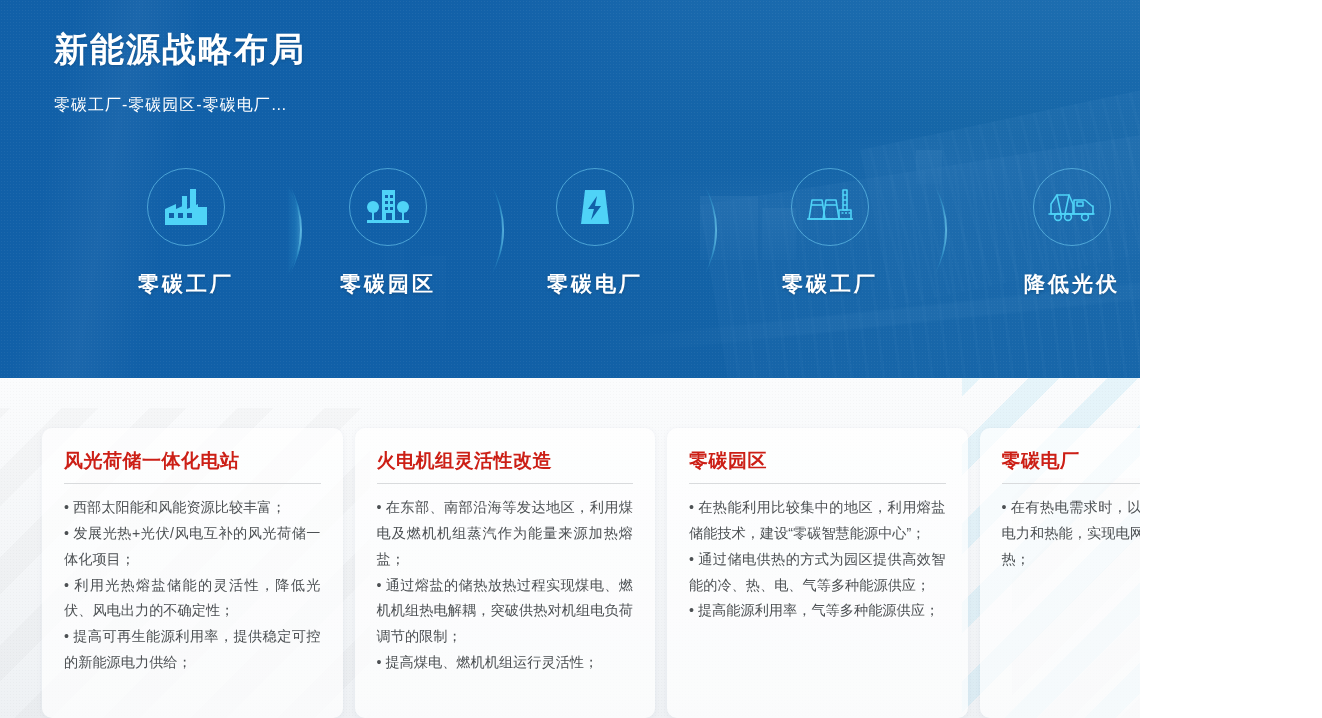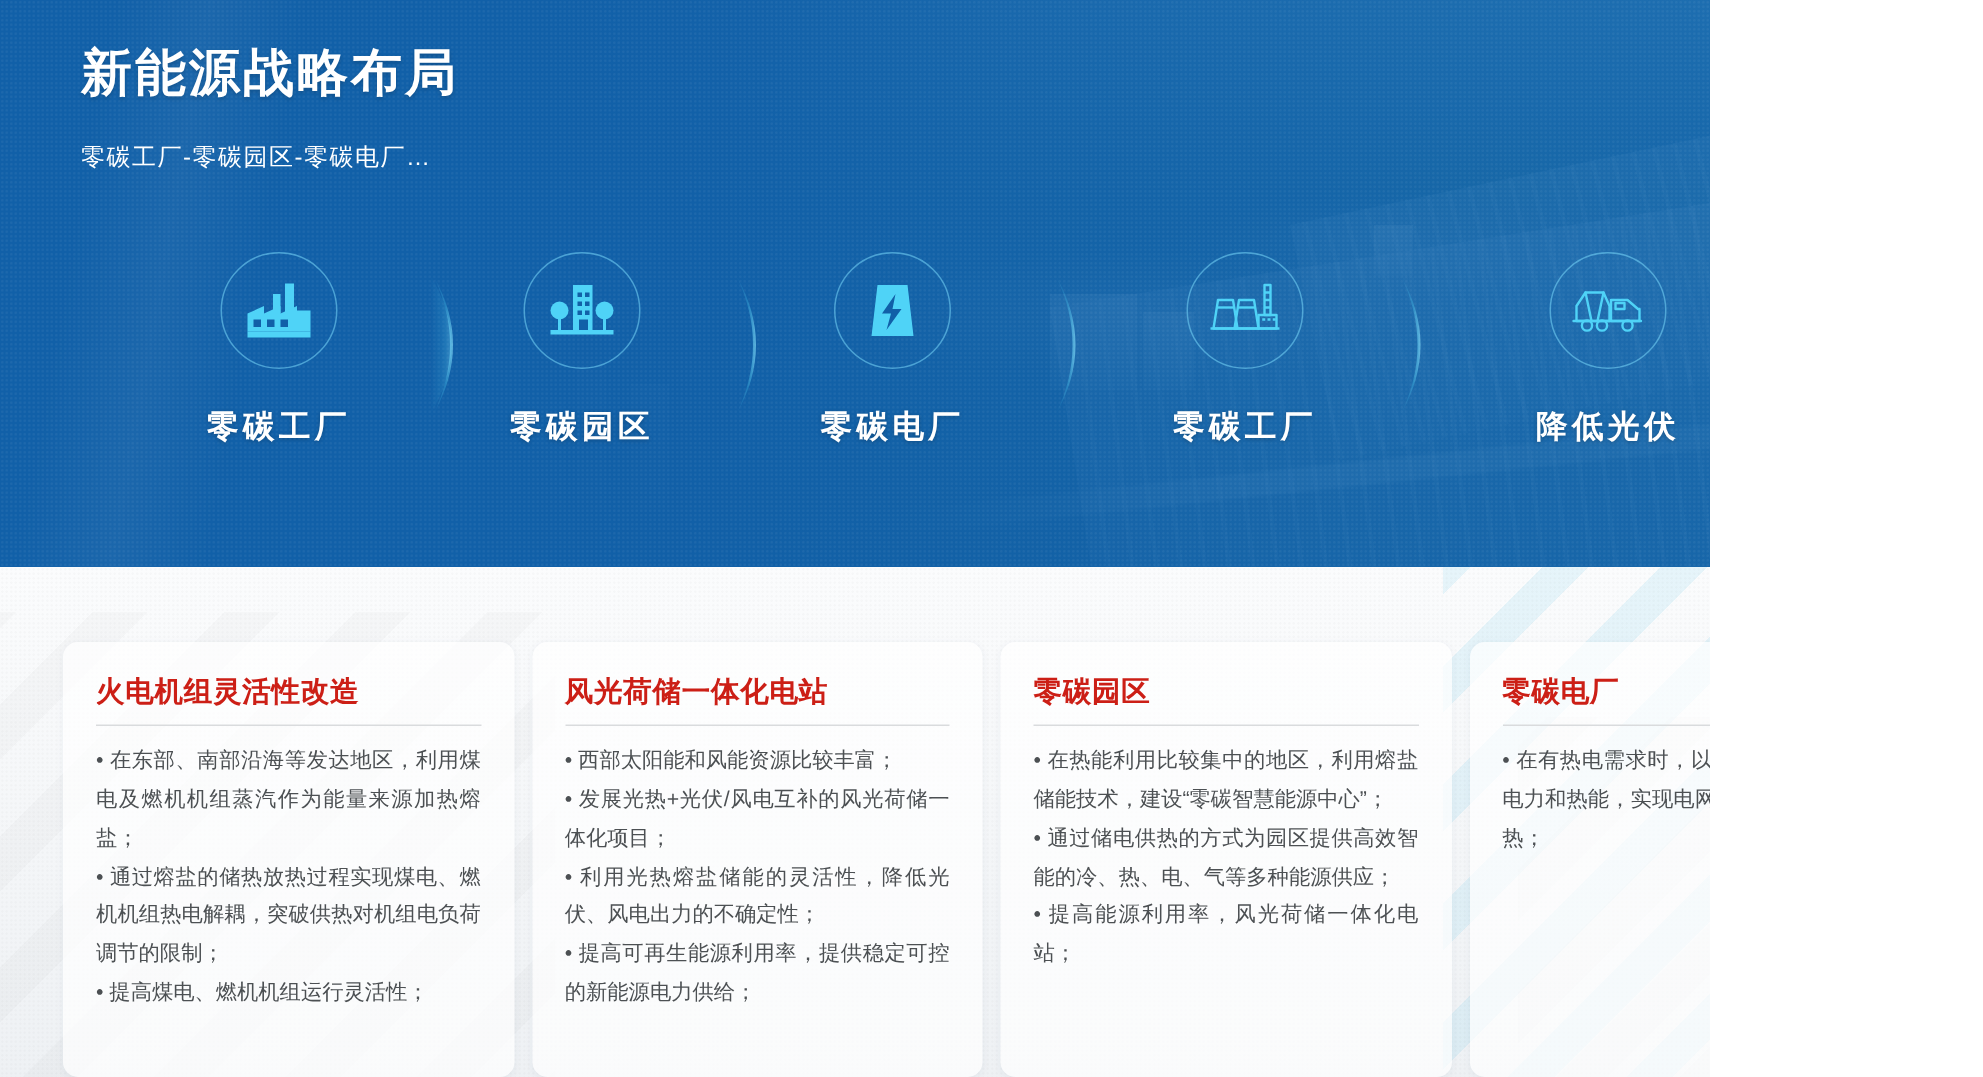--- a/index.html
+++ b/index.html
@@ -423,44 +423,44 @@
 
   <div id="bottom">
     <div class="bg-stripes-l"></div>
     <div class="bg-stripes-r"></div>
     <div class="bg-stripes-r2"></div>
     <div class="bg-dots"></div>
 
     <div id="cards">
 
       <div class="card">
-        <div class="card-title">火电机组灵活性改造</div>
-        <div class="card-body">
-          <p>• 在东部、南部沿海等发达地区，利用煤电及燃机机组蒸汽作为能量来源加热熔盐；</p>
-          <p>• 通过熔盐的储热放热过程实现煤电、燃机机组热电解耦，突破供热对机组电负荷调节的限制；</p>
-          <p>• 提高煤电、燃机机组运行灵活性；</p>
-        </div>
-      </div>
-
-      <div class="card">
         <div class="card-title">风光荷储一体化电站</div>
         <div class="card-body">
           <p>• 西部太阳能和风能资源比较丰富；</p>
           <p>• 发展光热+光伏/风电互补的风光荷储一体化项目；</p>
           <p>• 利用光热熔盐储能的灵活性，降低光伏、风电出力的不确定性；</p>
           <p>• 提高可再生能源利用率，提供稳定可控的新能源电力供给；</p>
         </div>
       </div>
 
       <div class="card">
+        <div class="card-title">火电机组灵活性改造</div>
+        <div class="card-body">
+          <p>• 在东部、南部沿海等发达地区，利用煤电及燃机机组蒸汽作为能量来源加热熔盐；</p>
+          <p>• 通过熔盐的储热放热过程实现煤电、燃机机组热电解耦，突破供热对机组电负荷调节的限制；</p>
+          <p>• 提高煤电、燃机机组运行灵活性；</p>
+        </div>
+      </div>
+
+      <div class="card">
         <div class="card-title">零碳园区</div>
         <div class="card-body">
           <p>• 在热能利用比较集中的地区，利用熔盐储能技术，建设“零碳智慧能源中心”；</p>
           <p>• 通过储电供热的方式为园区提供高效智能的冷、热、电、气等多种能源供应；</p>
-          <p>• 提高能源利用率，风光荷储一体化电站；</p>
+          <p>• 提高能源利用率，气等多种能源供应；</p>
         </div>
       </div>
 
       <div class="card">
         <div class="card-title">零碳电厂</div>
         <div class="card-body">
           <p>• 在有热电需求时，以热电联产形式供应电力和热能，实现电网削峰填谷和零碳供热；</p>
         </div>
       </div>
 

